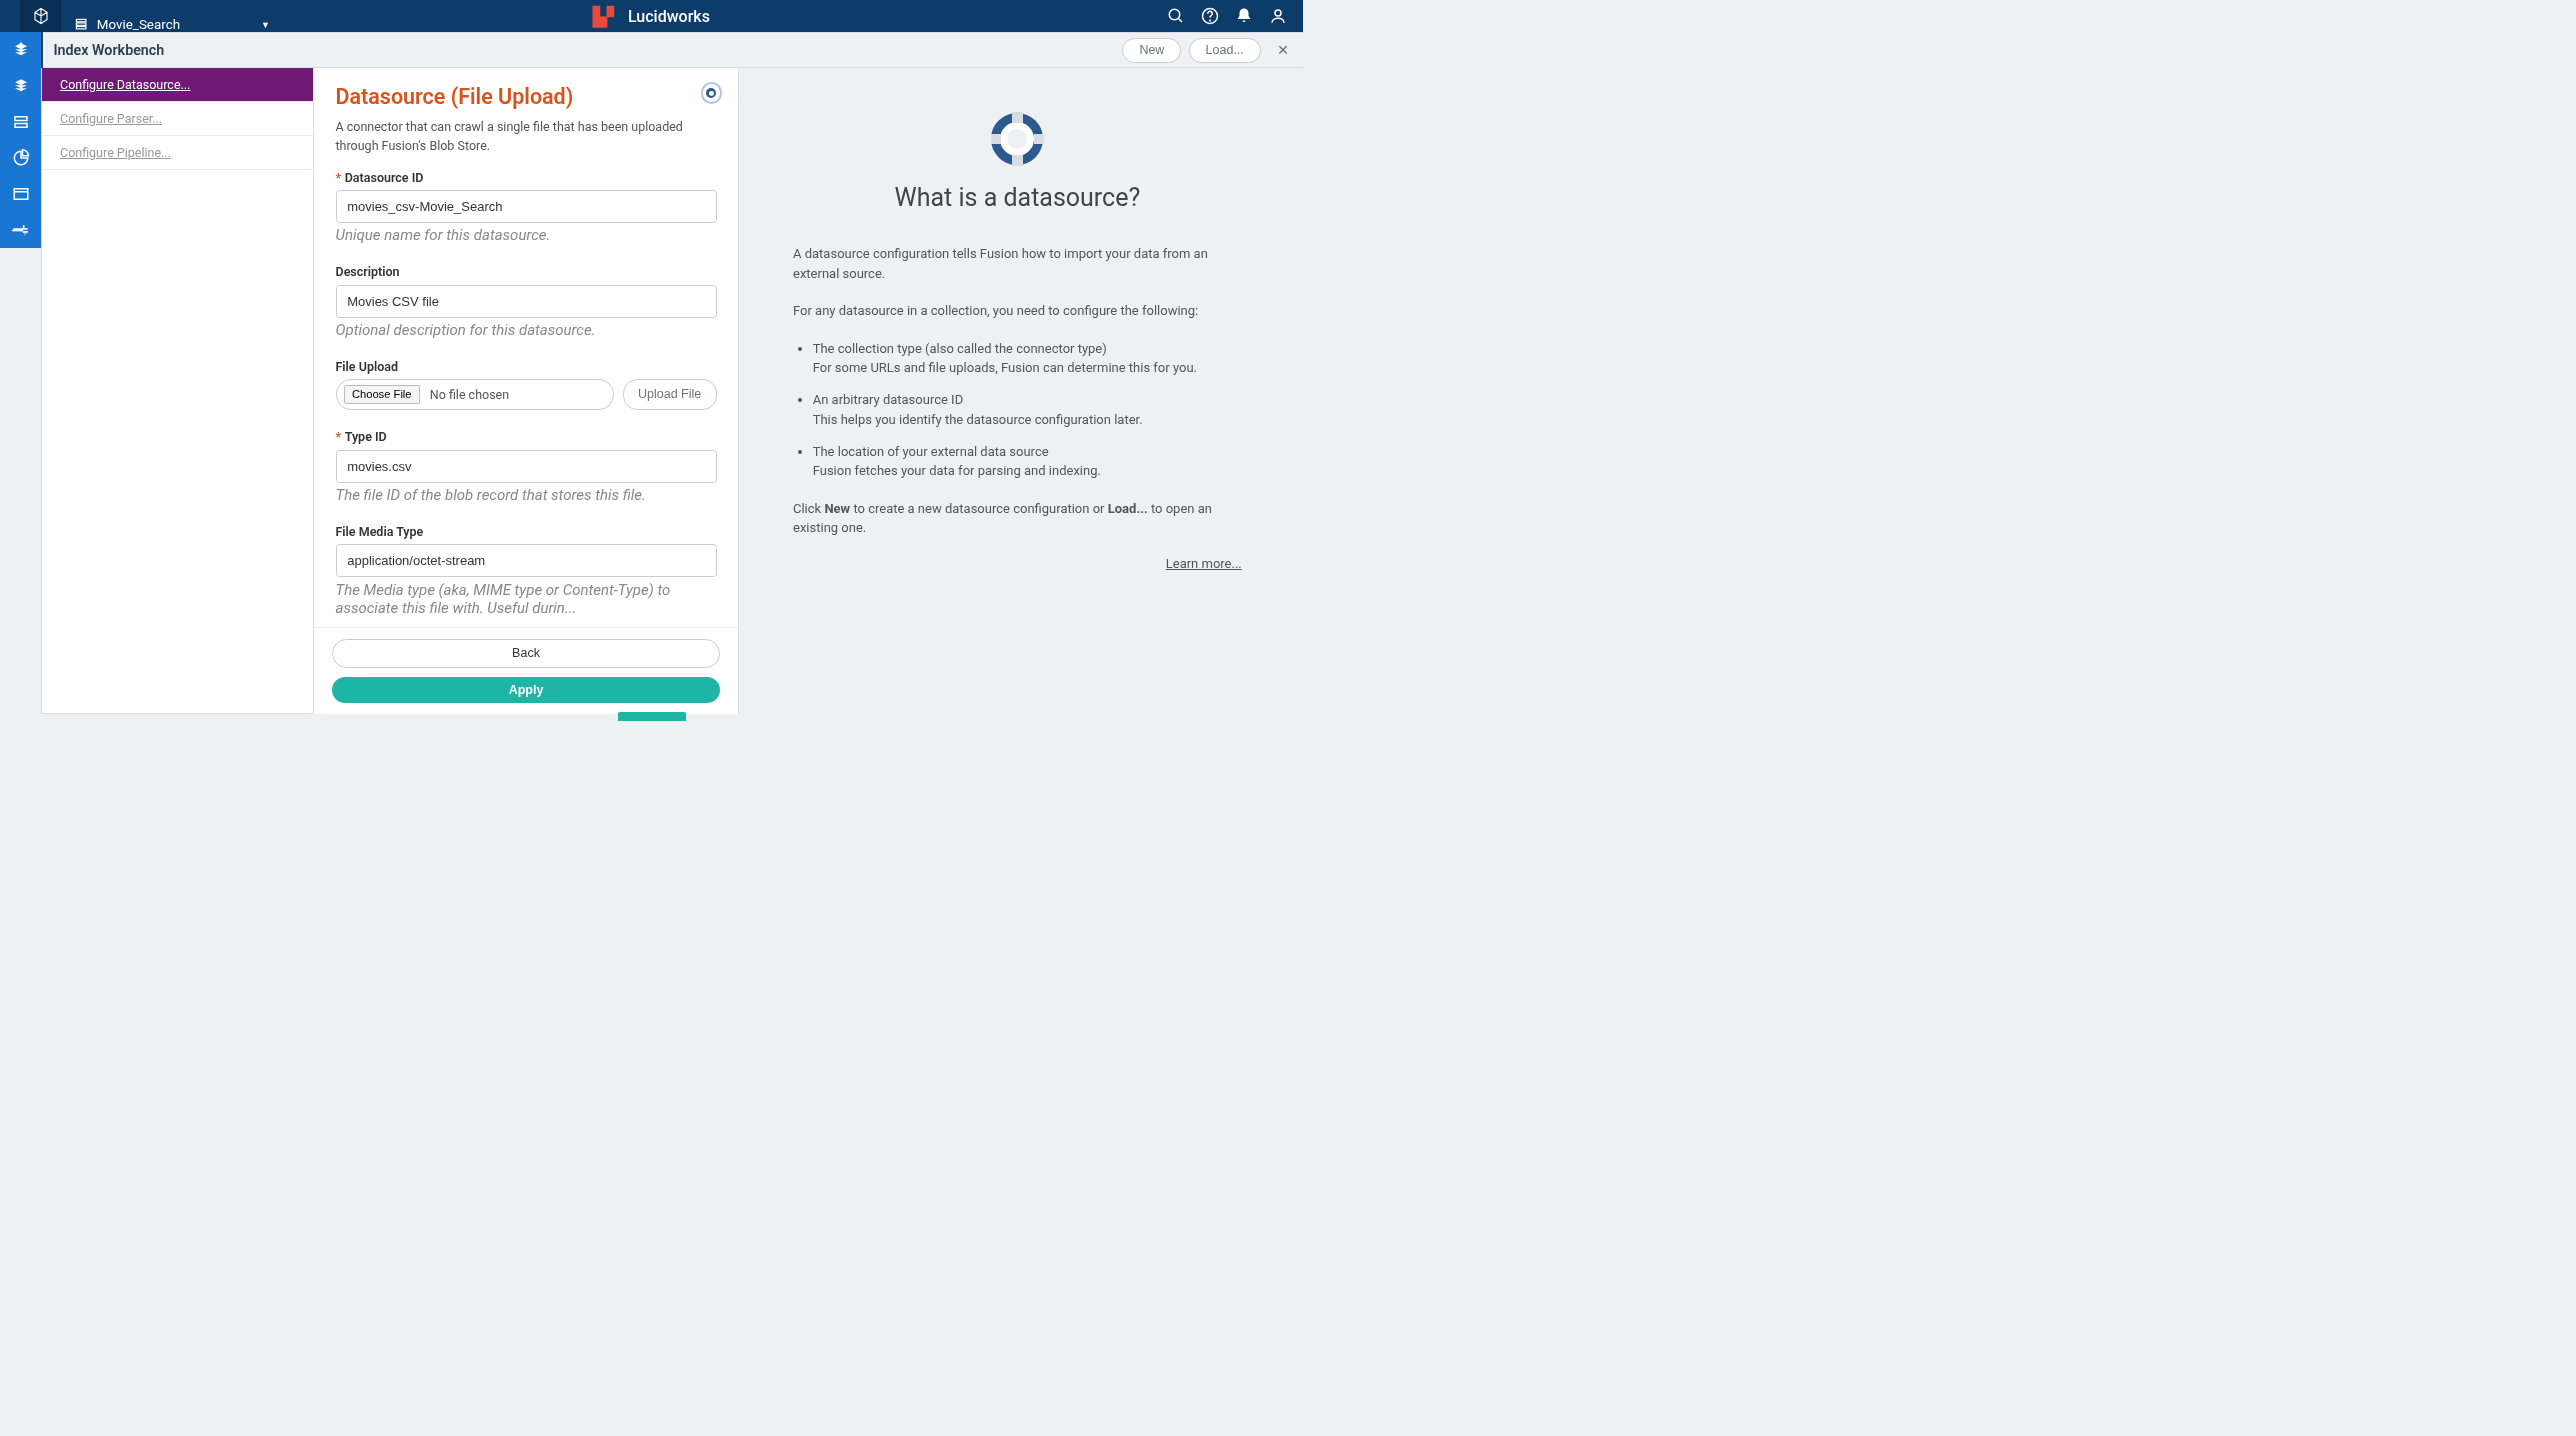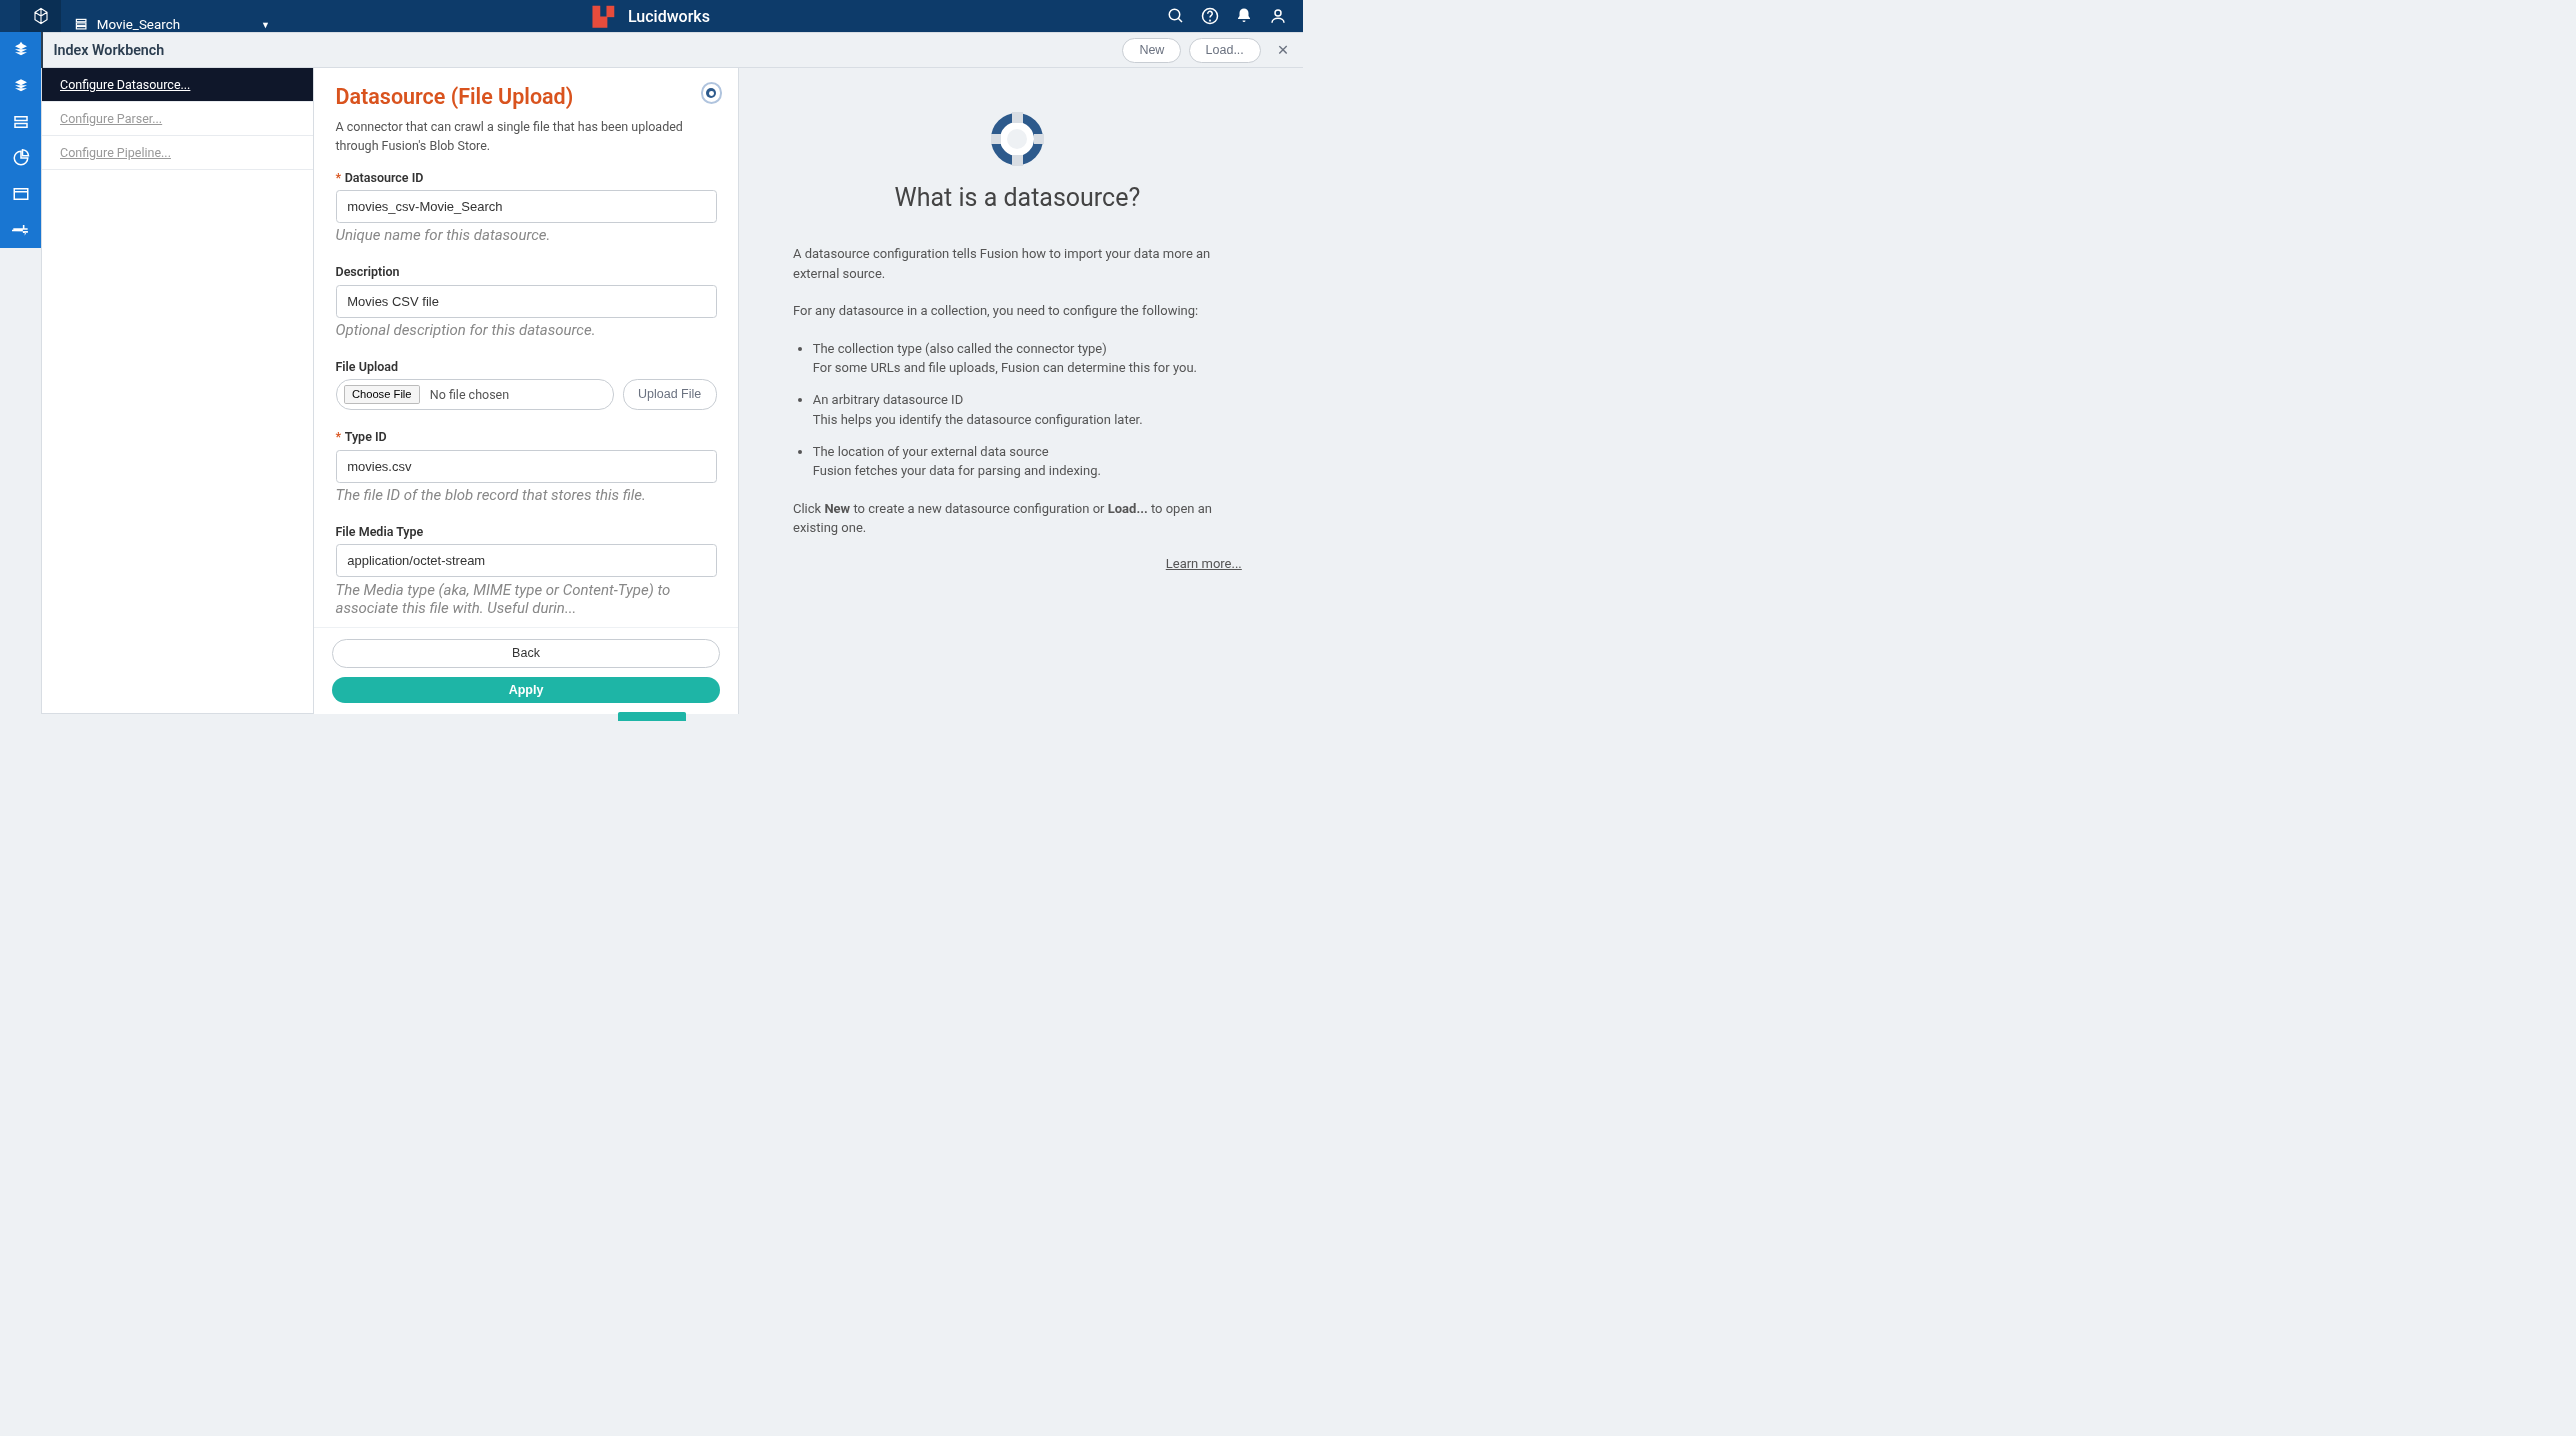--- a/index.html
+++ b/index.html
@@ -29,21 +29,21 @@
 .subheader-actions { margin-left: auto; display: flex; align-items: center; gap: 7.2px; }
 .pill-btn { padding: 4.5px 16px; border-radius: 14.3px; border: 0.9px solid #c8cdd3; background: #fff; color: #6b7280; font-size: 12.5px; cursor: pointer; }
 .close-x { font-size: 14.3px; color: #6b7280; cursor: pointer; margin-left: 9px; }
 
 
 .main { position: absolute; left: 41px; top: 68px; right: 7.2px; bottom: 7.2px; display: flex; }
 
 
 .config-col { width: 273px; background: #fff; border: 0.9px solid #d8dde3; border-top: none; }
 .config-step { padding: 9px 18px; border-bottom: 0.9px solid #e8ebef; font-size: 12.5px; cursor: pointer; color: #999; text-decoration: underline; }
-.config-step.active { background: #0f172a; color: #fff; }
+.config-step.active { background: #701a75; color: #fff; }
 
 
 .form-col { width: 425px; background: #fff; border-right: 0.9px solid #d8dde3; display: flex; flex-direction: column; position: relative; }
 .form-scroll { flex: 1; overflow-y: auto; padding: 16px 21.5px 72px; }
 .form-title { font-size: 21.5px; font-weight: 600; color: #d9531e; margin-bottom: 9px; }
 .form-desc { font-size: 12.5px; color: #555; line-height: 1.5; margin-bottom: 14px; }
 .lifebuoy-sm { position: absolute; top: 14.3px; right: 16px; width: 21.5px; height: 21.5px; border-radius: 50%; border: 2.7px solid #b0c4de; background: #fff; cursor: pointer; }
 .lifebuoy-sm::before { content: ''; position: absolute; inset: 3.6px; border-radius: 50%; background: #2d5a8c; }
 .lifebuoy-sm::after { content: ''; position: absolute; inset: 6.3px; border-radius: 50%; background: #fff; }
 
@@ -240,21 +240,21 @@
     <div class="info-icon-wrap">
       <div class="lifebuoy-lg">
         <div class="ring"></div>
         <div class="stripe t"></div>
           <div class="stripe b"></div>
         <div class="stripe l"></div>
           <div class="stripe r"></div>
       </div>
     </div>
     <h1 class="info-title">What is a datasource?</h1>
-    <p class="info-p">A datasource configuration tells Fusion how to import your data more an external source.</p>
+    <p class="info-p">A datasource configuration tells Fusion how to import your data from an external source.</p>
     <p class="info-p">For any datasource in a collection, you need to configure the following:</p>
     <ul class="info-ul">
       <li><span>The collection type (also called the connector type)</span><br><span>For some URLs and file uploads, Fusion can determine this for you.</span></li>
       <li><span>An arbitrary datasource ID</span><br><span>This helps you identify the datasource configuration later.</span></li>
       <li><span>The location of your external data source</span><br><span>Fusion fetches your data for parsing and indexing.</span></li>
     </ul>
     <p class="info-p"><span>Click </span><b>New</b><span> to create a new datasource configuration or </span><b>Load...</b><span> to open an existing one.</span></p>
     <p class="info-learn"><a>Learn more...</a></p>
   </div>
 </div>

